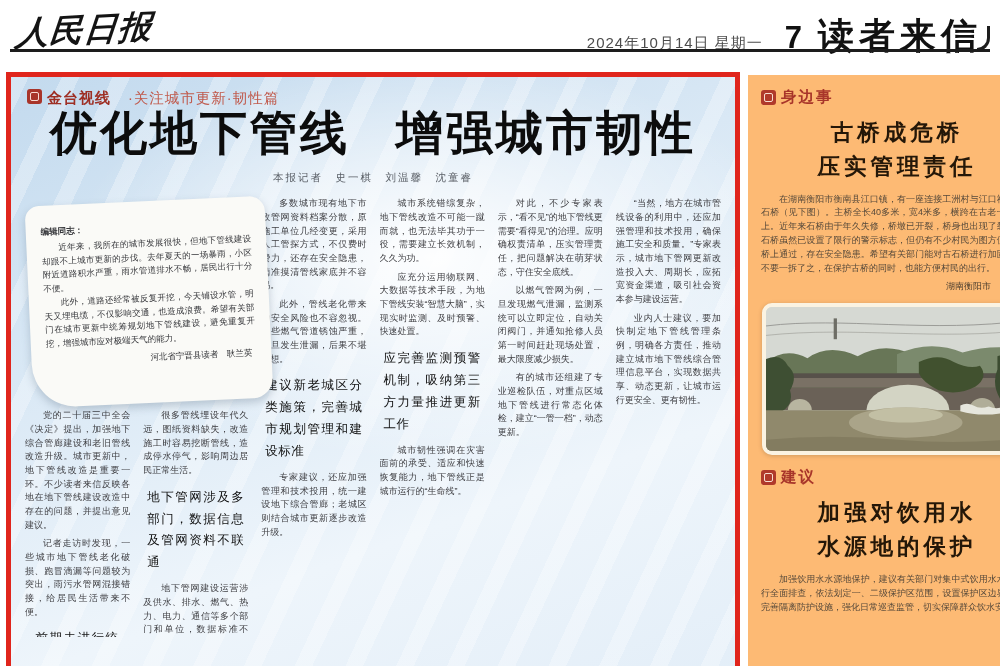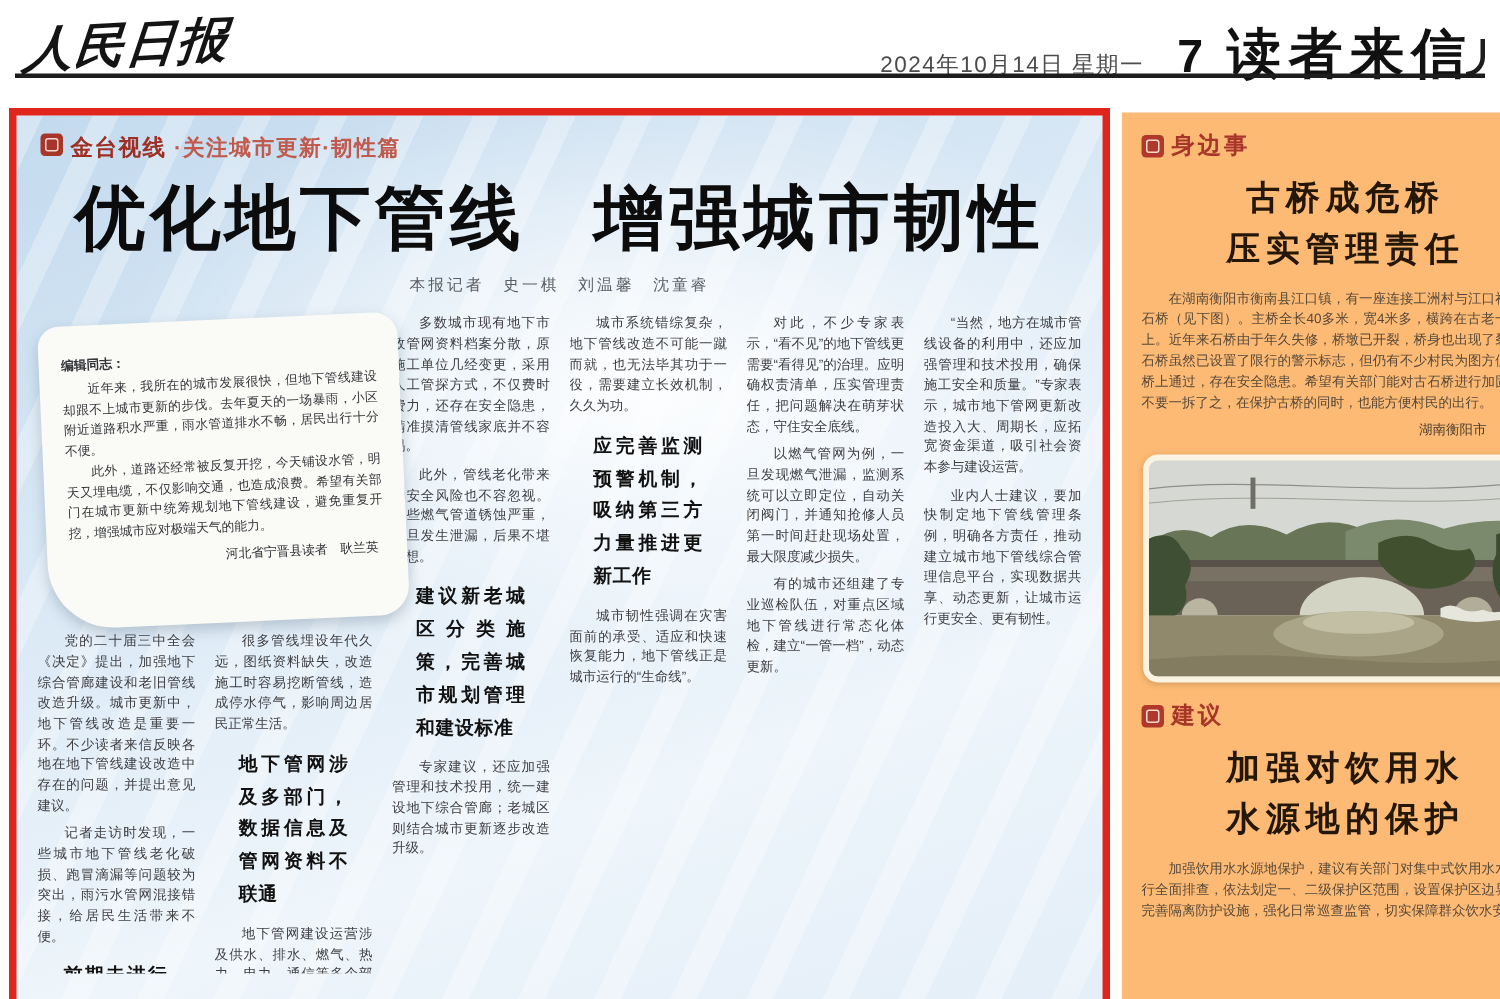--- a/index.html
+++ b/index.html
@@ -25,32 +25,32 @@
                   border:5px solid #e0251c;
                   background:
                     radial-gradient(ellipse 600px 340px at 58% 30%, rgba(255,255,255,.95) 0%, rgba(255,255,255,0) 60%),
                     repeating-linear-gradient(115deg, rgba(255,255,255,.30) 0 16px, rgba(255,255,255,0) 16px 46px),
                     linear-gradient(160deg, #c3daee 0%, #d9e8f5 35%, #eef5fb 70%, #e3eef8 100%);
                   padding:9px 14px 0; overflow:hidden; }
   .kicker { display:flex; align-items:flex-start; gap:5px; margin:3px 0 0 2px; }
   .kicker-icon { width:15px; height:15px; background:#a8352a; border-radius:3px; position:relative; flex:0 0 auto; }
   .kicker-icon::after { content:""; position:absolute; inset:3px; border:1.5px solid rgba(255,236,228,.9); border-radius:2px; }
   .kicker-main { font-size:15px; font-weight:bold; color:#9e2f24; letter-spacing:1px; }
-  .kicker-sub  { font-size:14.5px; font-weight:bold; color:#c05a4c; letter-spacing:1px; }
-  .headline { text-align:center; margin-top:12px; font-size:47px; font-weight:900; color:#0c0c0c;
+  .kicker-sub  { font-size:14.5px; font-weight:normal; color:#c05a4c; letter-spacing:1px;margin-left:12px; }
+  .headline { text-align:center; font-size:47px; font-weight:900; color:#0c0c0c;
               letter-spacing:3px; line-height:1.05; white-space:nowrap; }
   .headline .h-right { margin-left:46px; }
   .byline { text-align:center; margin-top:14px; font-size:10.5px; color:#5a5f66; letter-spacing:2px; }
 
   .article-body { position:relative; margin-top:12px; display:flex; gap:13px; height:440px; }
   .col { flex:1 1 0; font-size:9px; line-height:1.52; color:#3e3e42; text-align:justify; overflow:hidden; }
   .col p { text-indent:2em; margin-bottom:5px; }
   .col.under-letter { padding-top:212px; }
-  .subhead { font-size:12.5px; font-weight:bold; color:#121212; line-height:1.75;
-             text-align:justify; margin:9px 16px 8px; letter-spacing:.5px; }
+  .subhead { font-size:12.5px; font-weight:normal; color:#121212; line-height:1.75;
+             text-align:justify; margin:9px 4px 8px; letter-spacing:.5px; }
   .subhead.centered { text-align:center; letter-spacing:1.5px; }
 
   .letter-card { position:absolute; left:4px; top:4px; width:240px; height:202px;
                  background:linear-gradient(175deg,#ffffff 0%, #f6f5f1 80%, #ececе8 100%);
                  background-color:#fafaf7;
                  border-radius:14px 16px 20px 44px; transform:rotate(-2.6deg);
                  box-shadow:0 4px 9px rgba(70,90,110,.28);
                  padding:20px 15px 10px; font-size:8.5px; line-height:1.62; color:#35363a; z-index:2; }
   .letter-card .salutation { font-weight:bold; text-indent:0; margin-bottom:2px; }
   .letter-card p { text-indent:2em; text-align:justify; }
@@ -120,20 +120,21 @@
 
       <div class="col">
         <p>多数城市现有地下市政管网资料档案分散，原施工单位几经变更，采用人工管探方式，不仅费时费力，还存在安全隐患，精准摸清管线家底并不容易。</p>
         <p>此外，管线老化带来的安全风险也不容忽视。一些燃气管道锈蚀严重，一旦发生泄漏，后果不堪设想。</p>
         <div class="subhead">建议新老城区分类施策，完善城市规划管理和建设标准</div>
         <p>专家建议，还应加强管理和技术投用，统一建设地下综合管廊；老城区则结合城市更新逐步改造升级。</p>
       </div>
 
       <div class="col">
         <p>城市系统错综复杂，地下管线改造不可能一蹴而就，也无法毕其功于一役，需要建立长效机制，久久为功。</p>
+        <p>应充分运用物联网、大数据等技术手段，为地下管线安装“智慧大脑”，实现实时监测、及时预警、快速处置。</p>
         <div class="subhead">应完善监测预警机制，吸纳第三方力量推进更新工作</div>
         <p>城市韧性强调在灾害面前的承受、适应和快速恢复能力，地下管线正是城市运行的“生命线”。</p>
       </div>
 
       <div class="col">
         <p>对此，不少专家表示，“看不见”的地下管线更需要“看得见”的治理。应明确权责清单，压实管理责任，把问题解决在萌芽状态，守住安全底线。</p>
         <p>以燃气管网为例，一旦发现燃气泄漏，监测系统可以立即定位，自动关闭阀门，并通知抢修人员第一时间赶赴现场处置，最大限度减少损失。</p>
         <p>有的城市还组建了专业巡检队伍，对重点区域地下管线进行常态化体检，建立“一管一档”，动态更新。</p>
       </div>
 

